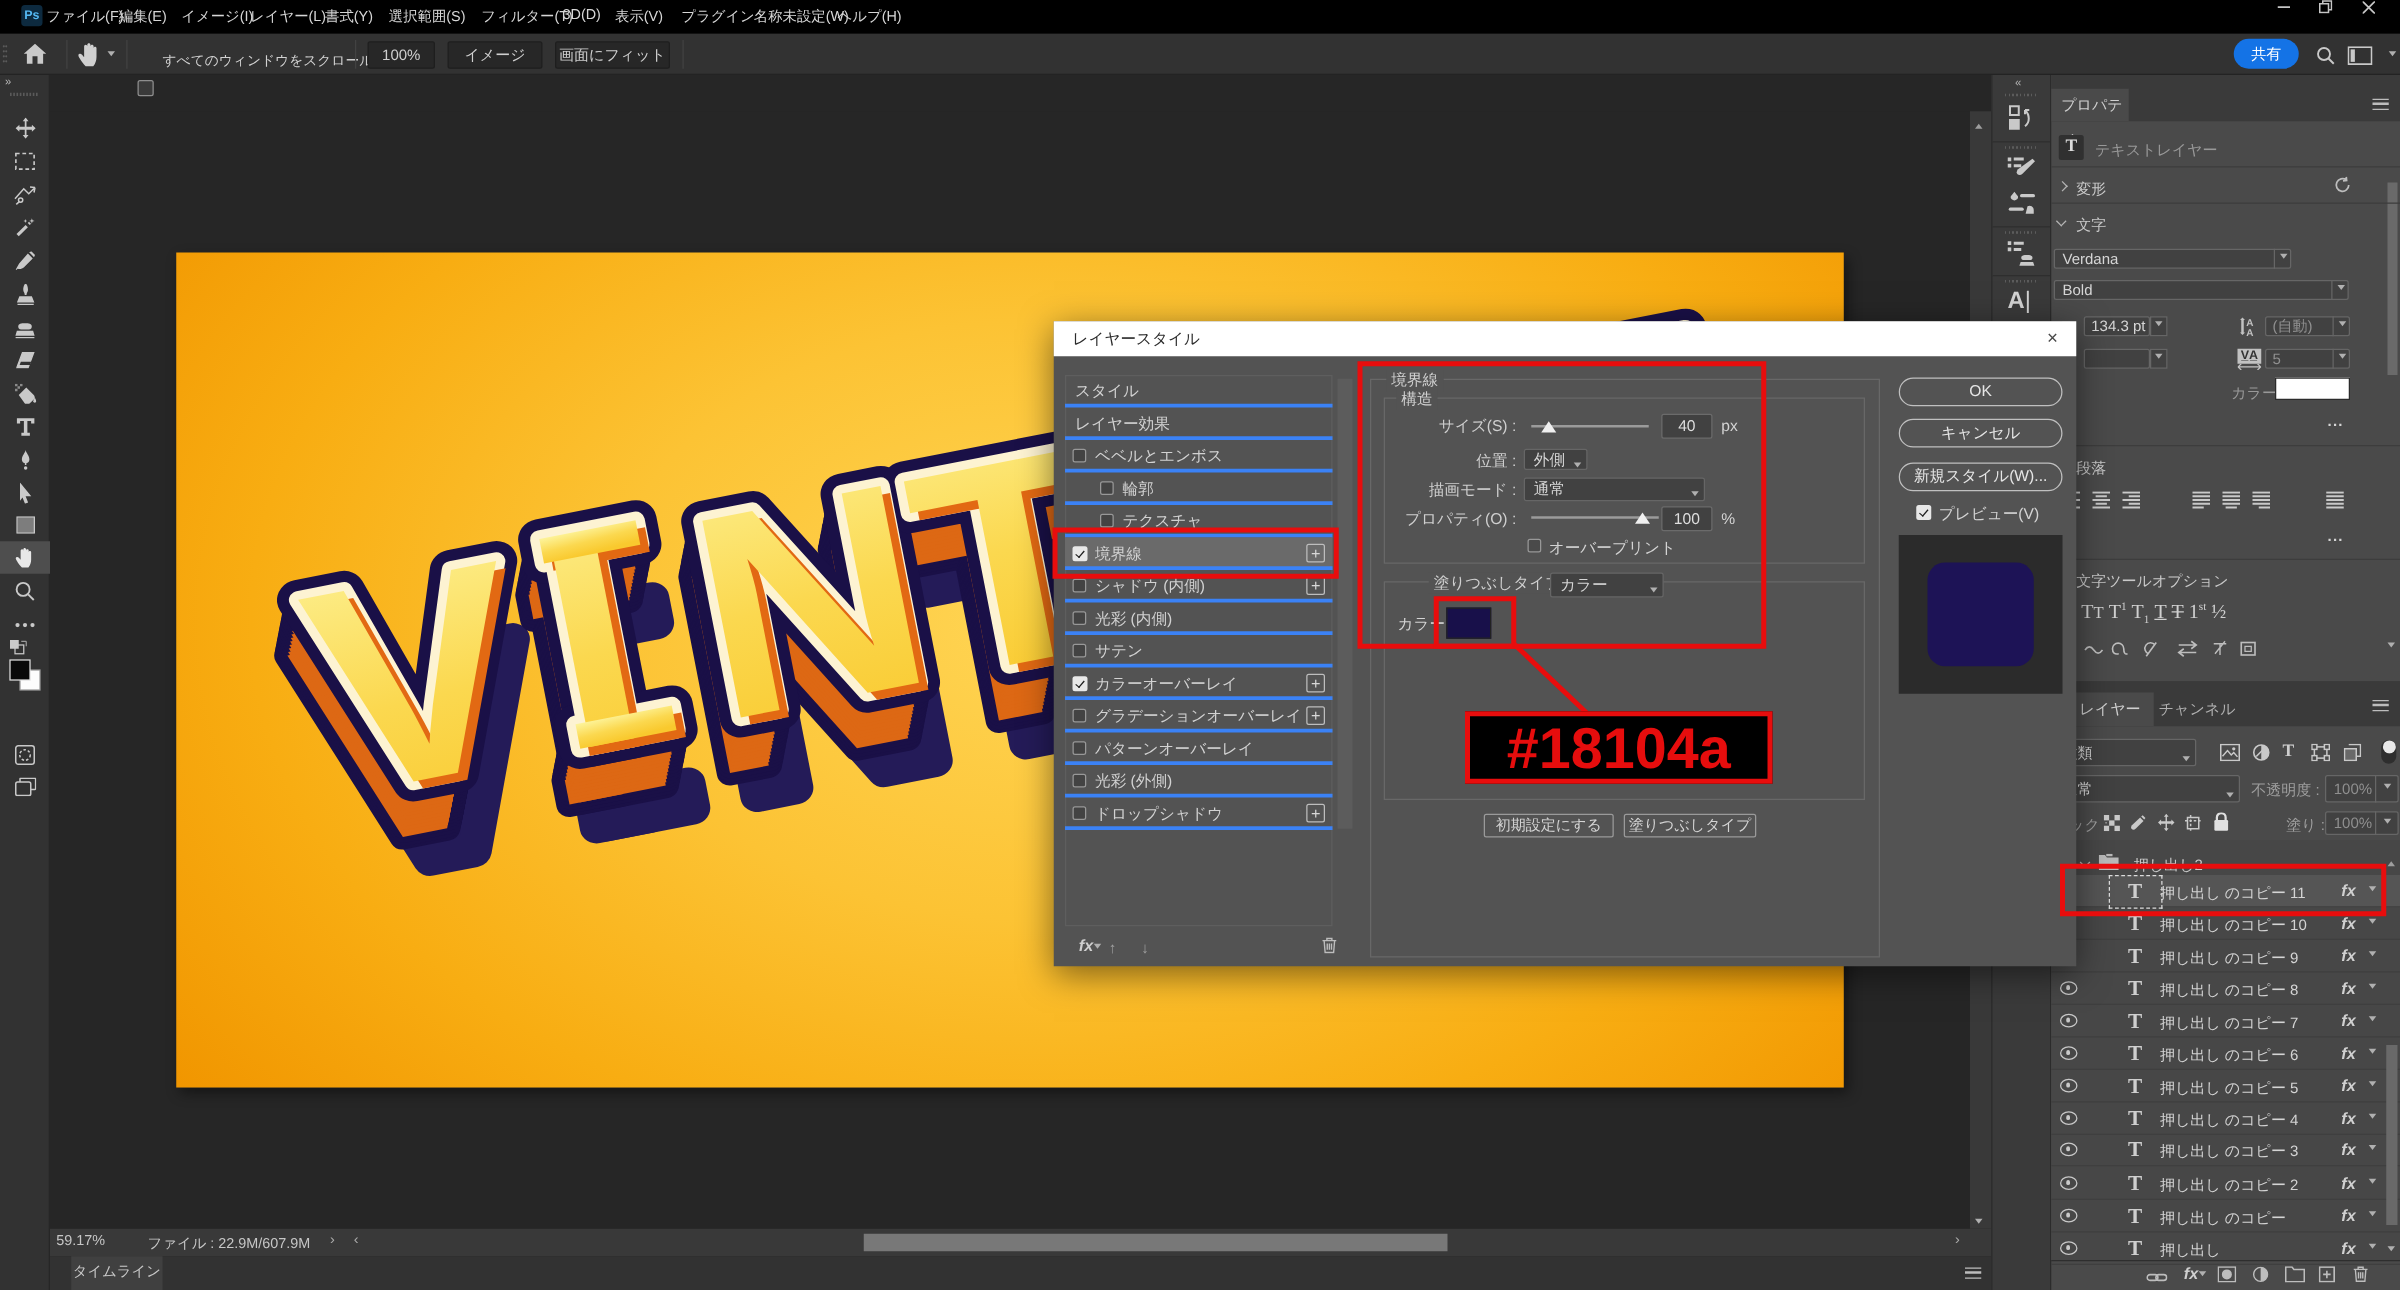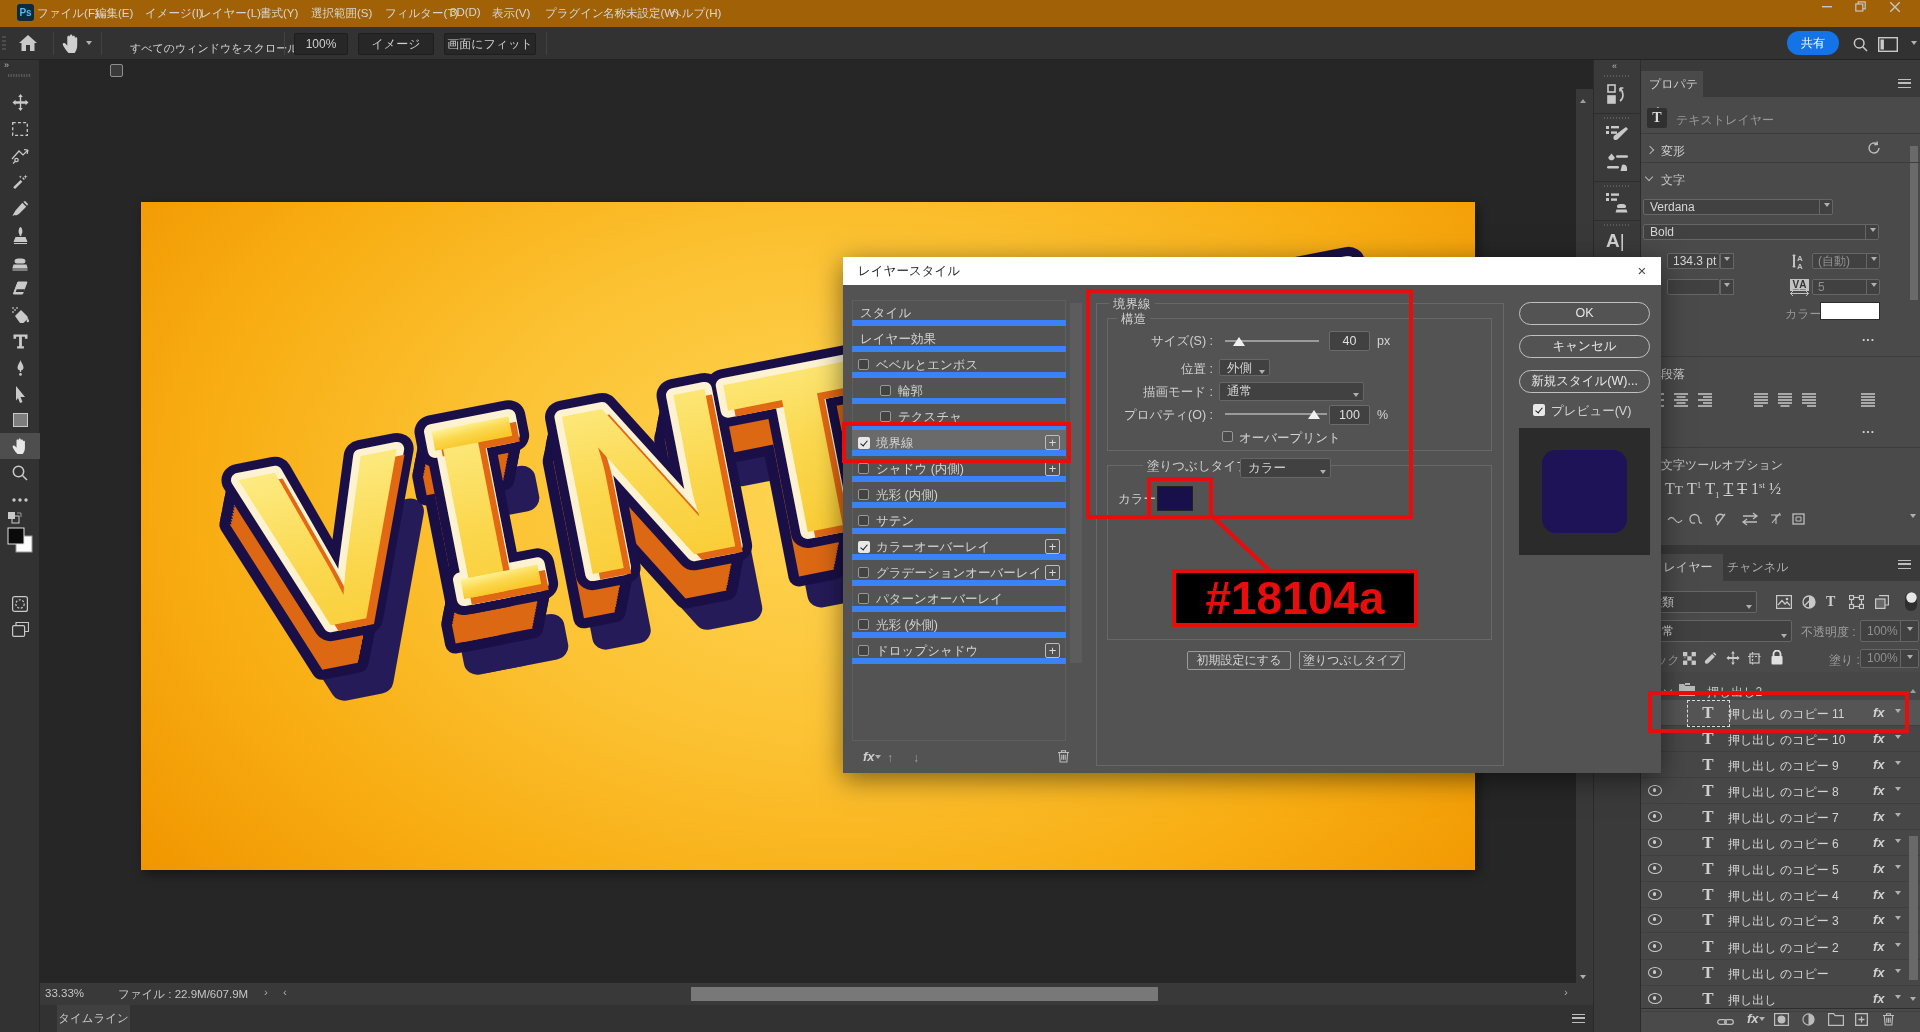--- a/index.html
+++ b/index.html
@@ -1,20 +1,20 @@
 <!DOCTYPE html>
 <html><head><meta charset="utf-8">
 <style>
 html,body{margin:0;padding:0;width:1920px;height:1032px;overflow:hidden;background:#262626;
  font-family:"Liberation Sans",sans-serif;-webkit-font-smoothing:antialiased;}
 *{box-sizing:border-box;}
 .abs{position:absolute;}
 #stage{position:relative;width:1920px;height:1032px;}
 
-#menubar{left:0;top:0;width:1920px;height:27px;background:#a16207;color:#d6d6d6;font-size:11.5px;}
+#menubar{left:0;top:0;width:1920px;height:27px;background:#000000;color:#d6d6d6;font-size:11.5px;}
 #menubar .mi{position:absolute;top:6px;white-space:nowrap;}
 #pslogo{position:absolute;left:17px;top:4px;width:17px;height:17px;background:#0d2a3f;border-radius:3px;
  color:#55b9f3;font-size:10px;font-weight:bold;text-align:center;line-height:17px;}
 .winbtn{position:absolute;top:0;width:30px;height:18px;color:#c5c5c5;font-size:10px;text-align:center;line-height:18px;}
 #optbar{left:0;top:27px;width:1920px;height:33px;background:#323232;border-bottom:1px solid #232323;color:#d2d2d2;font-size:12.5px;}
 .vdiv{position:absolute;top:5px;height:23px;width:1px;background:#424242;}
 .obtn{position:absolute;top:6px;height:22px;background:#272727;border:1px solid #1e1e1e;border-radius:2px;
  color:#cfcfcf;font-size:12px;text-align:center;}
 #sharebtn{position:absolute;left:1787px;top:4px;width:52px;height:24px;border-radius:12px;background:#1473e6;
  color:#fff;font-size:12px;text-align:center;line-height:24px;}
@@ -53,21 +53,21 @@
 .gbox{position:absolute;border:1px solid #686868;}
 .glabel{position:absolute;background:#535353;padding:0 4px;color:#d0d0d0;}
 .rlabel{position:absolute;text-align:right;color:#cfcfcf;}
 .inp{position:absolute;background:#414141;border:1px solid #6b6b6b;border-radius:2px;color:#dedede;text-align:center;}
 .sl{position:absolute;height:2px;background:#9b9b9b;}
 .thumb{position:absolute;width:0;height:0;border-left:6px solid transparent;border-right:6px solid transparent;border-bottom:9px solid #f0f0f0;}
 .cb{position:absolute;width:11px;height:11px;border:1px solid #989898;border-radius:2px;background:#434343;}
 .cbc{position:absolute;width:12px;height:12px;border-radius:2px;background:#e8e8e8;color:#1d1d1d;font-size:10px;font-weight:bold;line-height:12px;text-align:center;}
 .pill{position:absolute;left:676px;width:131px;height:23px;border:1px solid #c0c0c0;border-radius:12px;color:#e6e6e6;
  font-size:12.5px;text-align:center;line-height:21px;}
-.lrow{position:absolute;left:9px;width:214px;height:26px;border-bottom:6px solid #3b82f6;color:#d2d2d2;line-height:26px;}
+.lrow{position:absolute;left:9px;width:214px;height:26px;border-bottom:3px solid #3b82f6;color:#d2d2d2;line-height:26px;}
 .plus{position:absolute;right:6px;top:5px;width:15px;height:15px;border:1px solid #bdbdbd;border-radius:2px;color:#d8d8d8;
  font-size:13px;line-height:14px;text-align:center;}
 .lyr{position:absolute;left:0;width:280px;height:26px;border-bottom:1px solid #3f3f3f;}
 .lyr.sel{background:#555555;}
 .thm{position:absolute;left:57px;top:3px;width:20px;height:20px;color:#cfcfcf;font-family:"Liberation Serif",serif;
  font-size:17px;font-weight:bold;text-align:center;line-height:20px;}
 .dash{outline:none;}
 .lyr.sel::before{content:"";position:absolute;left:46px;top:0px;width:41px;height:25px;border:1px dashed #dcdcdc;}
 .nm{position:absolute;left:87px;top:6px;font-size:12px;color:#d4d4d4;white-space:nowrap;}
 .fx{position:absolute;left:232px;top:5px;color:#d0d0d0;font-size:13px;}
@@ -364,21 +364,21 @@
             <use href="#W"></use>
           </g>
  </g>
 </svg>
 </div>
 <div class="abs" id="vscroll">
  <div style="position:absolute;left:4px;top:6px;font-size:9px;color:#8d8d8d"><i class="triu"></i></div>
  <div style="position:absolute;left:4px;top:884px;font-size:9px;color:#8d8d8d"><i class="tri"></i></div>
 </div>
 <div class="abs" id="statusbar">
- <span class="abs" style="left:5px;top:4px">33.33%</span>
+ <span class="abs" style="left:5px;top:4px">59.17%</span>
  <span class="abs" style="left:78px;top:4px">ファイル : 22.9M/607.9M</span>
  <span class="abs" style="left:224px;top:3px;color:#a9a9a9">›</span>
  <span class="abs" style="left:243px;top:3px;color:#a9a9a9">‹</span>
  <div id="hthumb"></div>
  <span class="abs" style="left:1524px;top:3px;color:#a9a9a9">›</span>
 </div>
 <div class="abs" id="timeline">
       <div id="tltab">タイムライン</div>
       <div class="burger" style="right:8px;top:9px"></div>
     </div>

